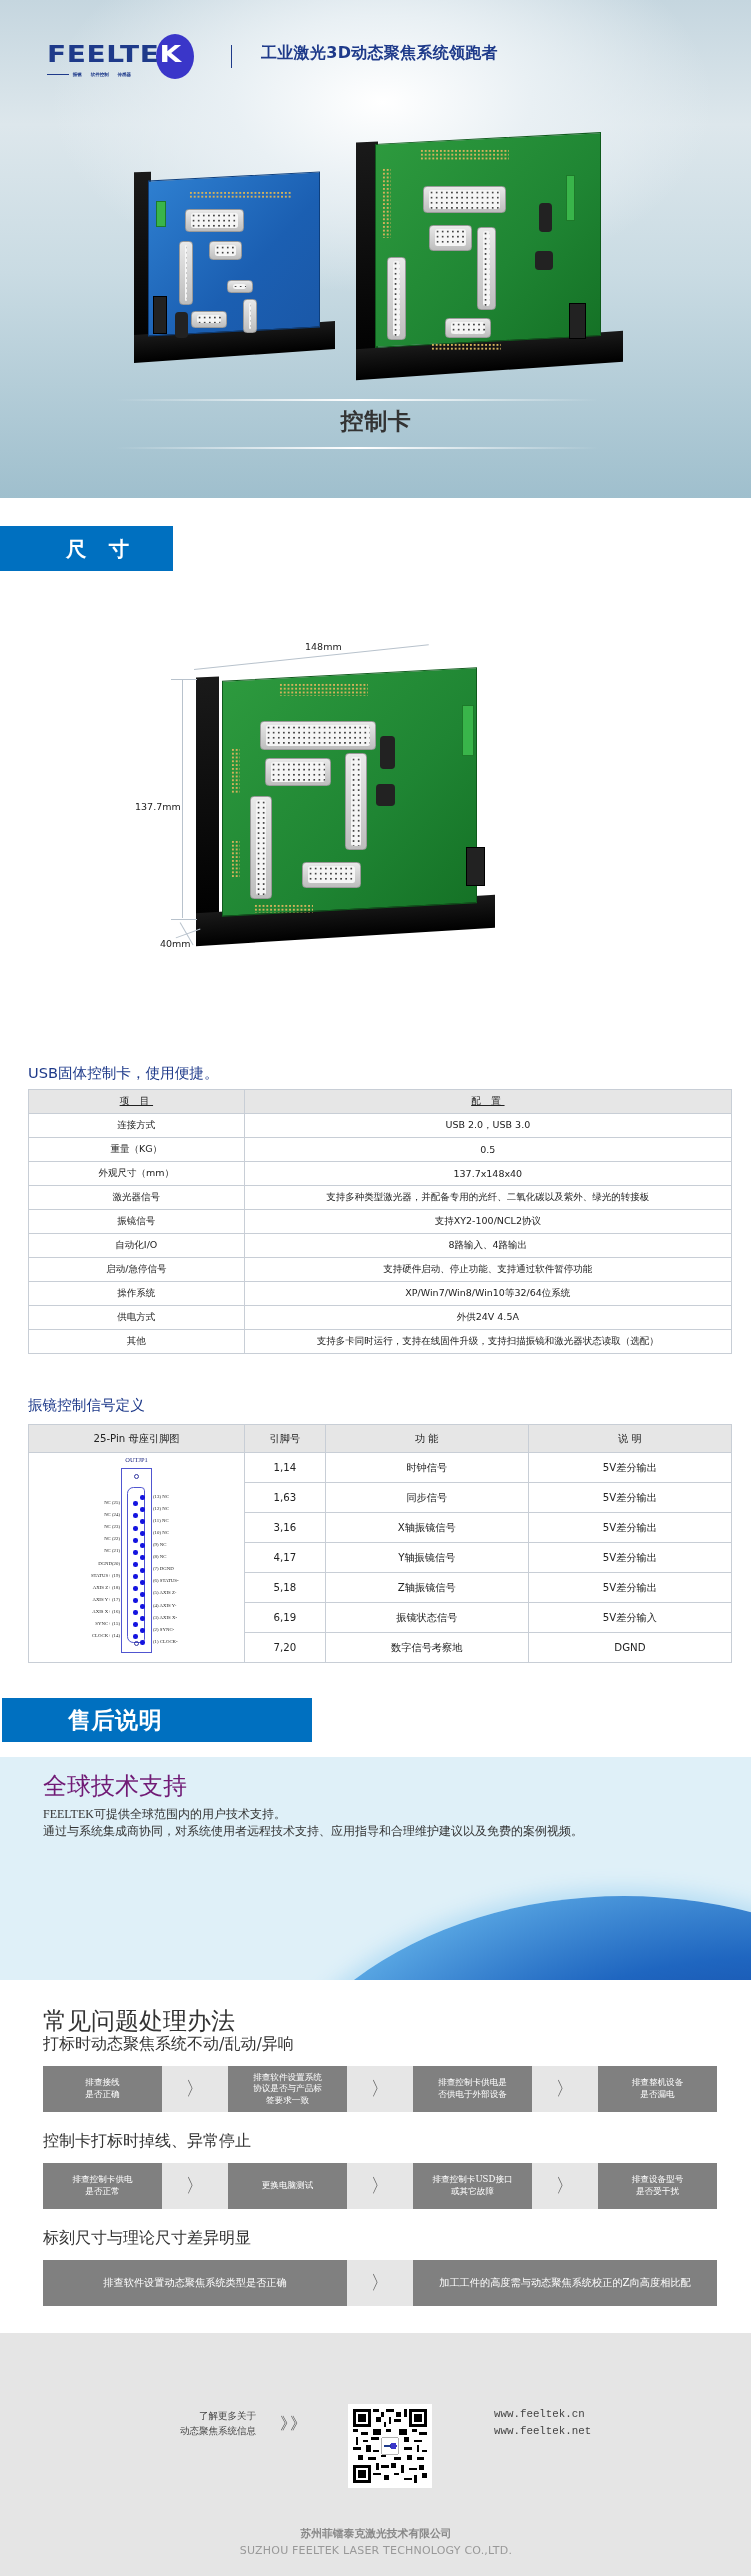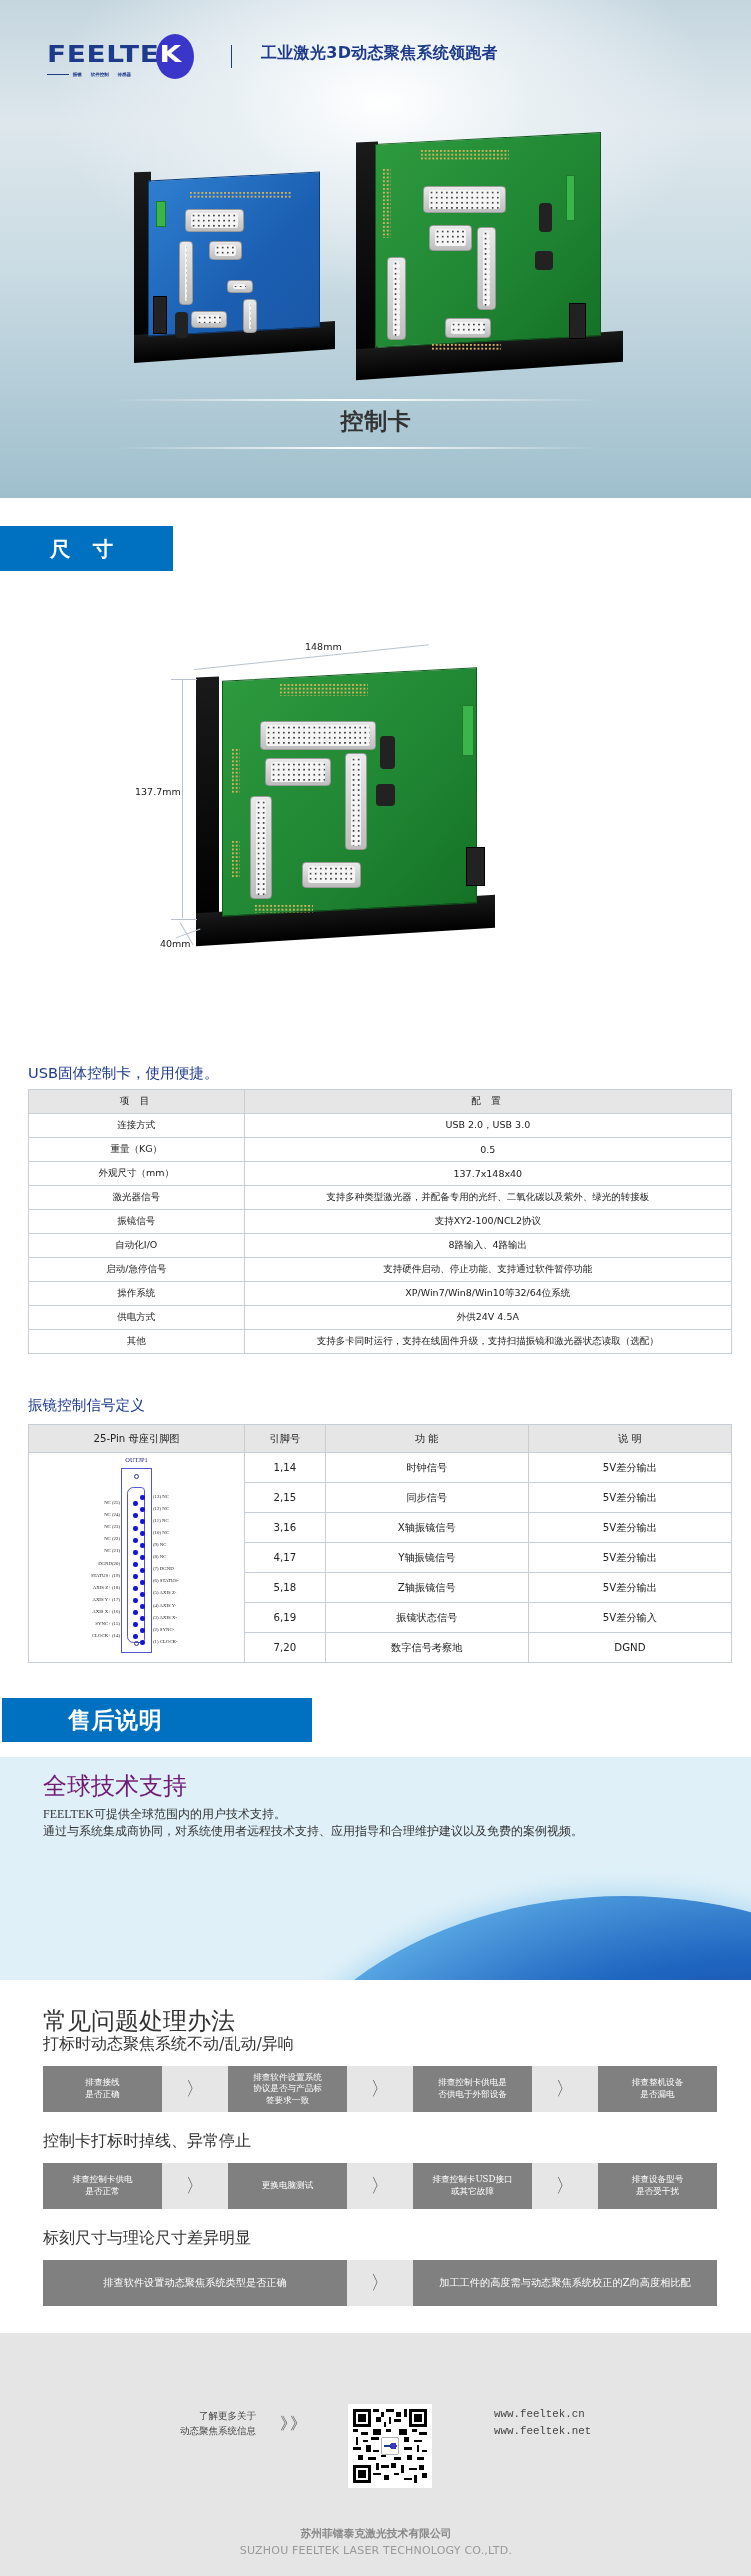--- a/index.html
+++ b/index.html
@@ -29,33 +29,33 @@
   .terminal { position: absolute; background: #222; border: 0.6px solid #000; }
   .term-green { position: absolute; background: #39b54a; border: 0.6px solid #1d7a2a; }
   .pins { position: absolute; background: radial-gradient(circle, #d4b25b 0.8px, transparent 1.1px) 0 0/3.8px 3.8px; }
   .cap { position: absolute; background: #222; border-radius: 3.8px; }
 
   .hero-line { position: absolute; left: 115px; width: 484px; height: 1.9px; background: linear-gradient(90deg, rgba(255,255,255,0), #ffffff 50%, rgba(255,255,255,0)); }
   .hero-title { position: absolute; left: 0; width: 752px; top: 406px; text-align: center; font-size: 23px; font-weight: bold; color: #333; letter-spacing: 0.6px; }
 
   
   .section-banner { position: absolute; left: 0; background: #0070c0; color: #fff; font-weight: bold; display: flex; align-items: center; }
-  .size-banner { top: 526px; width: 173px; height: 45px; font-size: 20.4px; padding-left: 50px; letter-spacing: 7.6px; }
+  .size-banner { top: 526px; width: 173px; height: 45px; font-size: 20.4px; padding-left: 66px; letter-spacing: 7.6px; }
   .service-banner { top: 1698px; left: 1.9px; width: 310px; height: 44px; font-size: 23px; padding-left: 66px; letter-spacing: 0.6px; }
 
   
   .dim-area { position: absolute; left: 115px; top: 624px; width: 382px; height: 344px; }
   .dim-label { position: absolute; font-size: 9.5px; color: #222; }
   .dim-line { position: absolute; background: #b8c2cc; }
 
   
   .sec-title { position: absolute; left: 28px; font-size: 14.6px; font-weight: normal; color: #1e3a8a; }
   table.spec { position: absolute; left: 28px; width: 704px; border-collapse: collapse; font-size: 9.5px; color: #222; }
   table.spec th, table.spec td { border: 0.6px solid #c8ced6; text-align: center; font-weight: normal; }
-  table.spec thead th { background: #e6e6e6; height: 24px; letter-spacing: 3.8px; }
+  table.spec thead th { background: #e6e6e6; height: 24px; letter-spacing: 3.8px; text-decoration: underline; }
   table.spec tbody td { height: 24px; }
 
   table.pin { position: absolute; left: 28px; width: 704px; border-collapse: collapse; font-size: 10.2px; color: #222; }
   table.pin th, table.pin td { border: 0.6px solid #c8ced6; text-align: center; font-weight: normal; }
   table.pin thead th { background: #e6e6e6; height: 28px; }
   table.pin tbody td { height: 30px; }
   td.diagram-cell { position: relative; vertical-align: top; padding: 0; }
 
   .connector { position: relative; width: 215px; height: 204px; font-family: "Liberation Serif", "DejaVu Serif", serif; }
   .conn-title { position: absolute; left: 0; width: 215px; top: 3.2px; text-align: center; font-size: 6.4px; color: #1a237e; }
@@ -172,21 +172,21 @@
     <div class="pins" style="left:139px; top:280px; width:59px; height:9px;"></div>
 
     <div class="dim-line" style="left:79px; top:45px; width:236px; height:0.6px; transform:rotate(-6deg); transform-origin:left;"></div>
     <div class="dim-line" style="left:67px; top:55px; width:0.6px; height:239px;"></div>
     <div class="dim-line" style="left:56px; top:55px; width:25.5px; height:0.6px;"></div>
     <div class="dim-line" style="left:56px; top:295px; width:25.5px; height:0.6px;"></div>
     <div class="dim-line" style="left:60px; top:309px; width:25.5px; height:0.6px; transform:rotate(-20deg);"></div>
     <div class="dim-line" style="left:71px; top:297px; width:0.6px; height:25.5px; transform:rotate(-30deg);"></div>
 
     <div class="dim-label" style="left:190px; top:16.5px;">148mm</div>
-    <div class="dim-label" style="left:20px; top:162px;">137.7mm</div>
+    <div class="dim-label" style="left:20px; top:177px;">137.7mm</div>
     <div class="dim-label" style="left:45px; top:314px;">40mm</div>
   </div>
 
   <div class="sec-title" style="top:1064px;">USB固体控制卡，使用便捷。</div>
   <table class="spec" style="top:1089px;">
     <colgroup>
         <col style="width:216px">
         <col style="width:488px">
       </colgroup>
     <thead>
@@ -319,21 +319,21 @@
             <div class="pin-label-r" style="top:162px;">(3) AXIS X-</div>
             <div class="pin-label-r" style="top:174px;">(2) SYNC-</div>
             <div class="pin-label-r" style="top:186px;">(1) CLOCK-</div>
           </div>
         </td>
         <td>1,14</td>
         <td>时钟信号</td>
         <td>5V差分输出</td>
       </tr>
       <tr>
-          <td>2,15</td>
+          <td>1,63</td>
           <td>同步信号</td>
           <td>5V差分输出</td>
         </tr>
       <tr>
           <td>3,16</td>
           <td>X轴振镜信号</td>
           <td>5V差分输出</td>
         </tr>
       <tr>
           <td>4,17</td>

